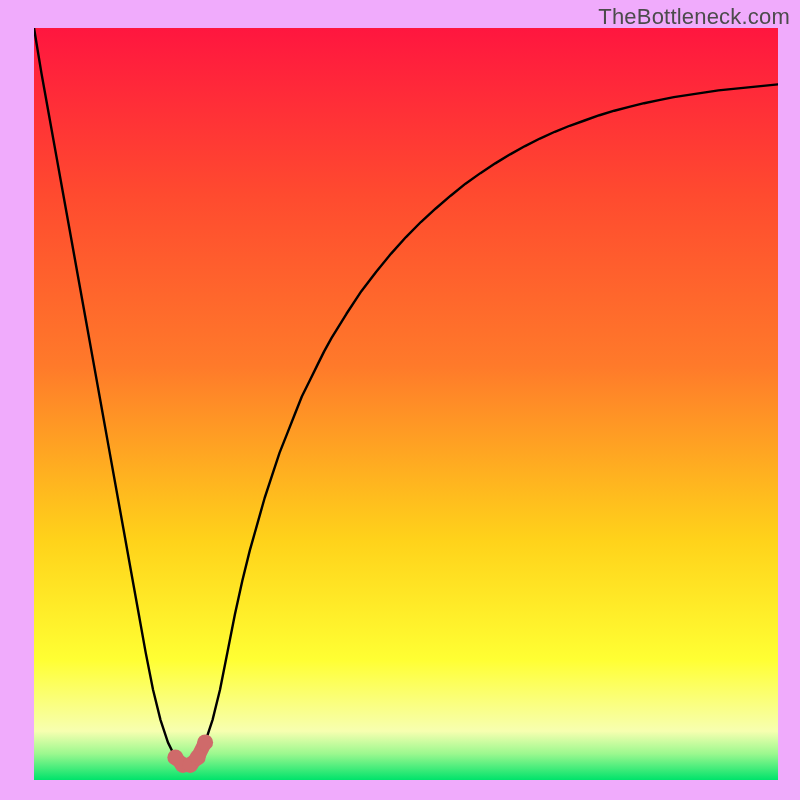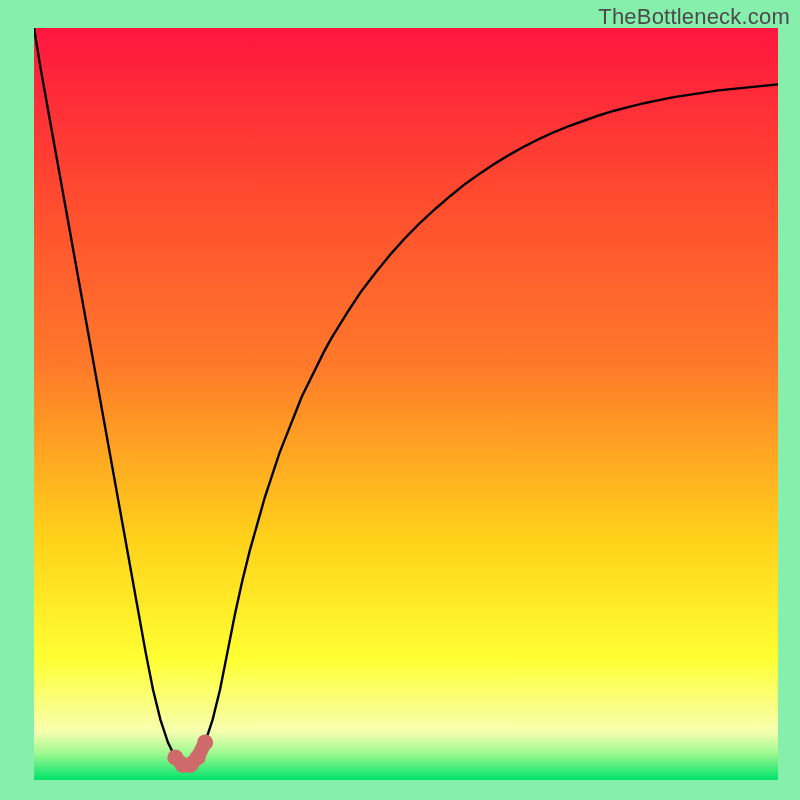--- a/index.html
+++ b/index.html
@@ -8,21 +8,21 @@
     width: 800px;
     height: 800px;
     overflow: hidden;
     background: #000;
     font-family: Arial, Helvetica, sans-serif;
   }
   .frame {
     position: absolute;
     left: 0; top: 0;
     width: 800px; height: 800px;
-    background: #86efac;
+    background: #f0abfc;
   }
   .plot {
     position: absolute;
     background: #000;
   }
   .plot svg {
     display: block;
   }
   .watermark {
     position: absolute;

